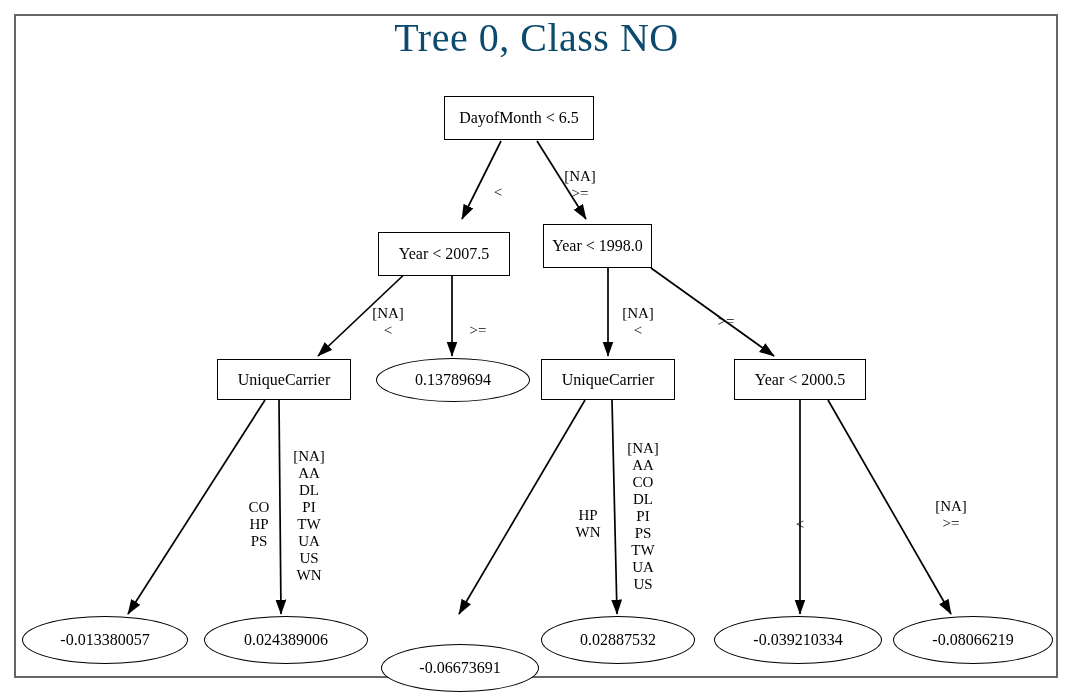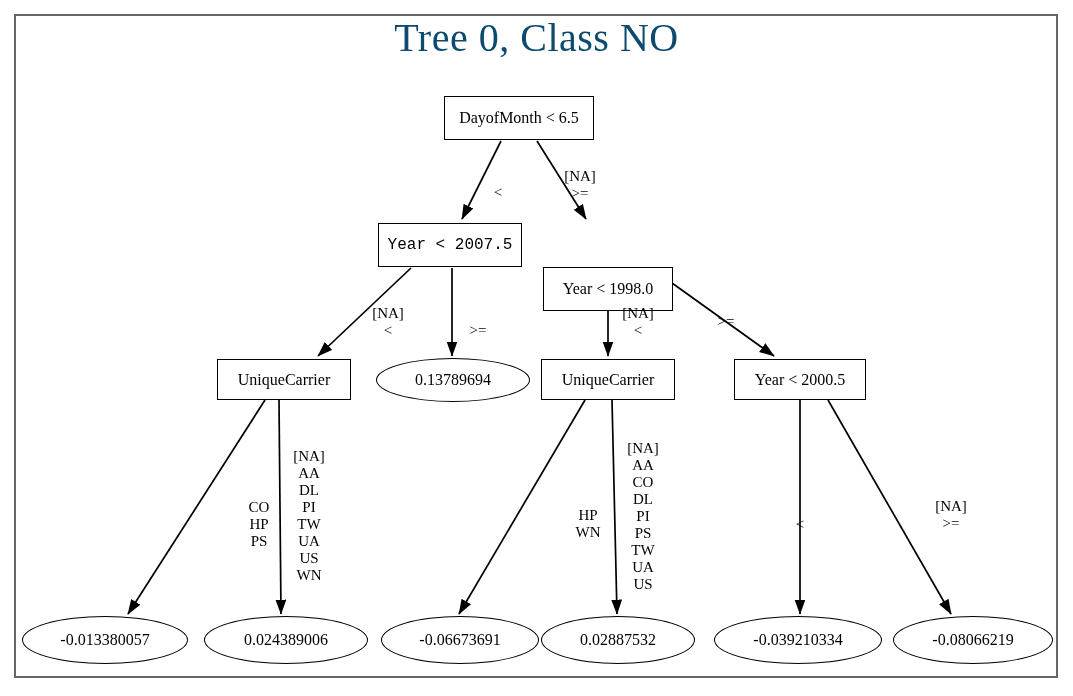--- a/index.html
+++ b/index.html
@@ -110,25 +110,25 @@
 
     <line x1="800" y1="400" x2="800" y2="614" stroke="#000000" stroke-width="1.7" marker-end="url(#arrow)"></line>
 
     <line x1="828" y1="400" x2="951" y2="614" stroke="#000000" stroke-width="1.7" marker-end="url(#arrow)"></line>
   </svg>
 
   <div class="node node-box" style="left:444px; top:96px; width:150px; height:44px;">
     <span>DayofMonth &lt; 6.5</span>
   </div>
 
-  <div class="node node-box" style="left:378px; top:223px; width:144px; height:44px;font-family:Liberation Mono, monospace;">
+  <div class="node node-box" style="left:378px; top:232px; width:132px; height:44px;">
     <span>Year &lt; 2007.5</span>
   </div>
 
-  <div class="node node-box" style="left:543px; top:224px; width:130px; height:44px;margin-top:43px;">
+  <div class="node node-box" style="left:543px; top:224px; width:109px; height:44px;">
     <span>Year &lt; 1998.0</span>
   </div>
 
   <div class="node node-box" style="left:217px; top:359px; width:134px; height:41px;">
     <span>UniqueCarrier</span>
   </div>
 
   <div class="node node-ellipse" style="left:376px; top:358px; width:154px; height:44px;">
     <span>0.13789694</span>
   </div>
@@ -142,21 +142,21 @@
   </div>
 
   <div class="node node-ellipse" style="left:22px; top:616px; width:166px; height:48px;">
     <span>-0.013380057</span>
   </div>
 
   <div class="node node-ellipse" style="left:204px; top:616px; width:164px; height:48px;">
     <span>0.024389006</span>
   </div>
 
-  <div class="node node-ellipse" style="left:381px; top:616px; width:158px; height:48px;justify-content:center;">
+  <div class="node node-ellipse" style="left:381px; top:644px; width:158px; height:48px;justify-content:center;">
     <span>-0.06673691</span>
   </div>
 
   <div class="node node-ellipse" style="left:541px; top:616px; width:154px; height:48px;">
     <span>0.02887532</span>
   </div>
 
   <div class="node node-ellipse" style="left:714px; top:616px; width:168px; height:48px;">
     <span>-0.039210334</span>
   </div>

